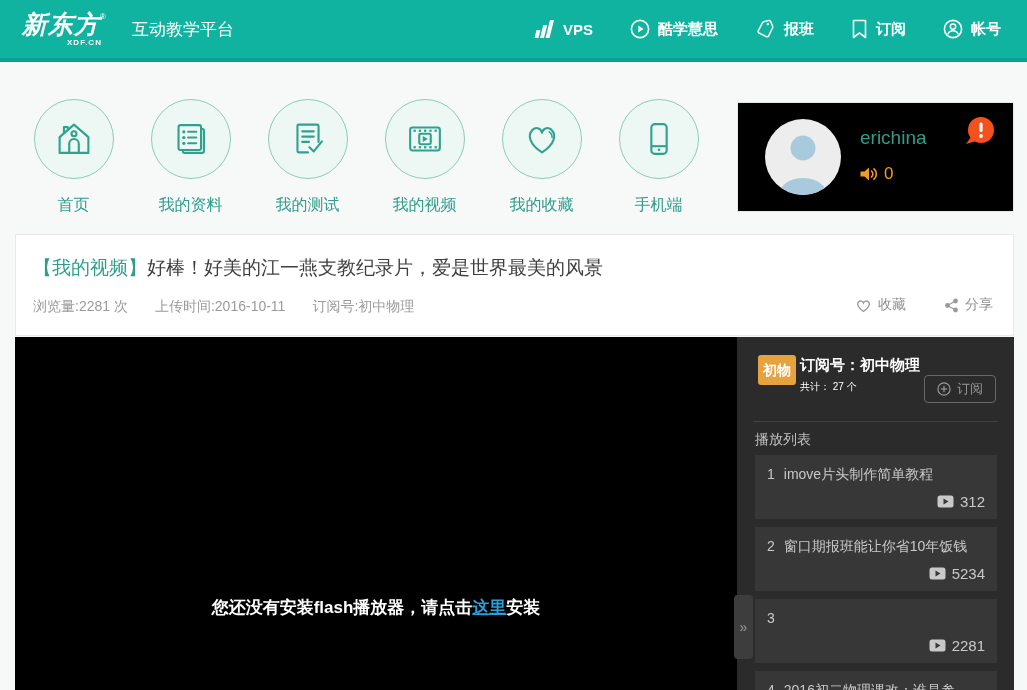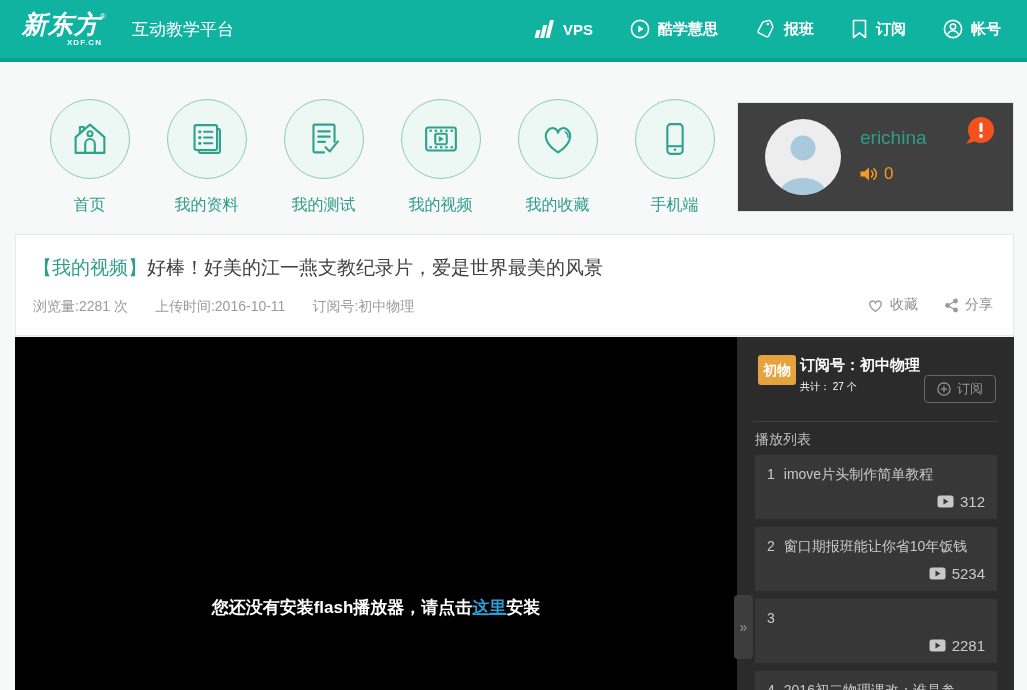--- a/index.html
+++ b/index.html
@@ -20,46 +20,46 @@
   .logo { display:flex; flex-direction:column; align-items:flex-end; color:#fff; cursor:pointer; }
   .logo-top { display:flex; align-items:flex-start; }
   .logo-main { font-size:25px; font-weight:700; font-style:italic; letter-spacing:1px; line-height:1; }
   .logo-reg { font-size:8px; line-height:1; margin-top:1px; }
   .logo-sub { font-size:8px; font-weight:700; letter-spacing:1px; line-height:1; margin-top:2px; margin-right:4px; }
   .platform { color:#fff; font-size:17px; }
   .topnav { display:flex; align-items:center; gap:37px; }
   .topnav-item { display:flex; align-items:center; gap:8px; color:#fff; font-size:15px; font-weight:700; cursor:pointer; text-decoration:none; }
   .topnav-item svg { display:block; }
   
-  .quicknav { position:absolute; left:31px; top:99px; display:flex;text-align:right; }
+  .quicknav { position:absolute; left:15px; top:99px; display:flex;text-align:right; }
   .qitem { width:117px; display:flex; flex-direction:column; align-items:center; cursor:pointer; }
   .qcircle {
     width:80px; height:80px; border-radius:50%;
     background:#edf7f4; border:1px solid #8ccbbd;
     display:flex; align-items:center; justify-content:center;
   }
   .qlabel { margin-top:16px; font-size:16px; color:#2f9d8a; }
   
   .user-card {
     position:absolute; left:737px; top:102px; width:277px; height:110px;
-    background:#404040; border:1px solid #e6e6e6;
+    background:#000000; border:1px solid #e6e6e6;
   }
   .avatar { position:absolute; left:27px; top:16px; width:76px; height:76px; border-radius:50%; background:#ededed; overflow:hidden; }
   .username { position:absolute; left:122px; top:24px; font-size:19px; color:#2f9d8a; }
   .alert-badge { position:absolute; right:16px; top:12px; width:34px; height:34px; cursor:pointer; }
   .sound { position:absolute; left:121px; top:61px; display:flex; align-items:center; gap:5px; color:#f59a23; font-size:17px; cursor:pointer; }
   
   .title-card {
     position:absolute; left:15px; top:234px; width:999px; height:102px;
     background:#fff; border:1px solid #e9e9e9;
   }
   .title-row { position:absolute; left:17px; top:20px; font-size:19px; color:#3f3f3f; white-space:nowrap; }
   .title-cat { color:#2f9d8a; }
   .meta-row { position:absolute; left:17px; top:63px; display:flex; gap:27px; font-size:14px; color:#9b9b9b; }
-  .actions { position:absolute; right:20px; top:61px; display:flex; gap:26px; align-items:center; color:#8f8f8f; font-size:14px; }
+  .actions { position:absolute; right:20px; top:61px; display:flex; gap:38px; align-items:center; color:#8f8f8f; font-size:14px; }
   .action-item { display:flex; align-items:center; gap:6px; cursor:pointer; }
   
   .player { position:absolute; left:15px; top:337px; width:722px; height:353px; background:#000; }
   .flash-msg { position:absolute; left:0; right:0; top:259px; text-align:center; color:#fff; font-size:17px; font-weight:700; }
   .flash-link { color:#2d9fd8; text-decoration:underline; cursor:pointer;text-align:right; }
   .collapse-handle {
     position:absolute; left:734px; top:595px; width:19px; height:64px;
     background:#3d3d3d; border-radius:4px; color:#9a9a9a;
     display:flex; align-items:center; justify-content:center;
     font-size:14px; cursor:pointer; z-index:5;

